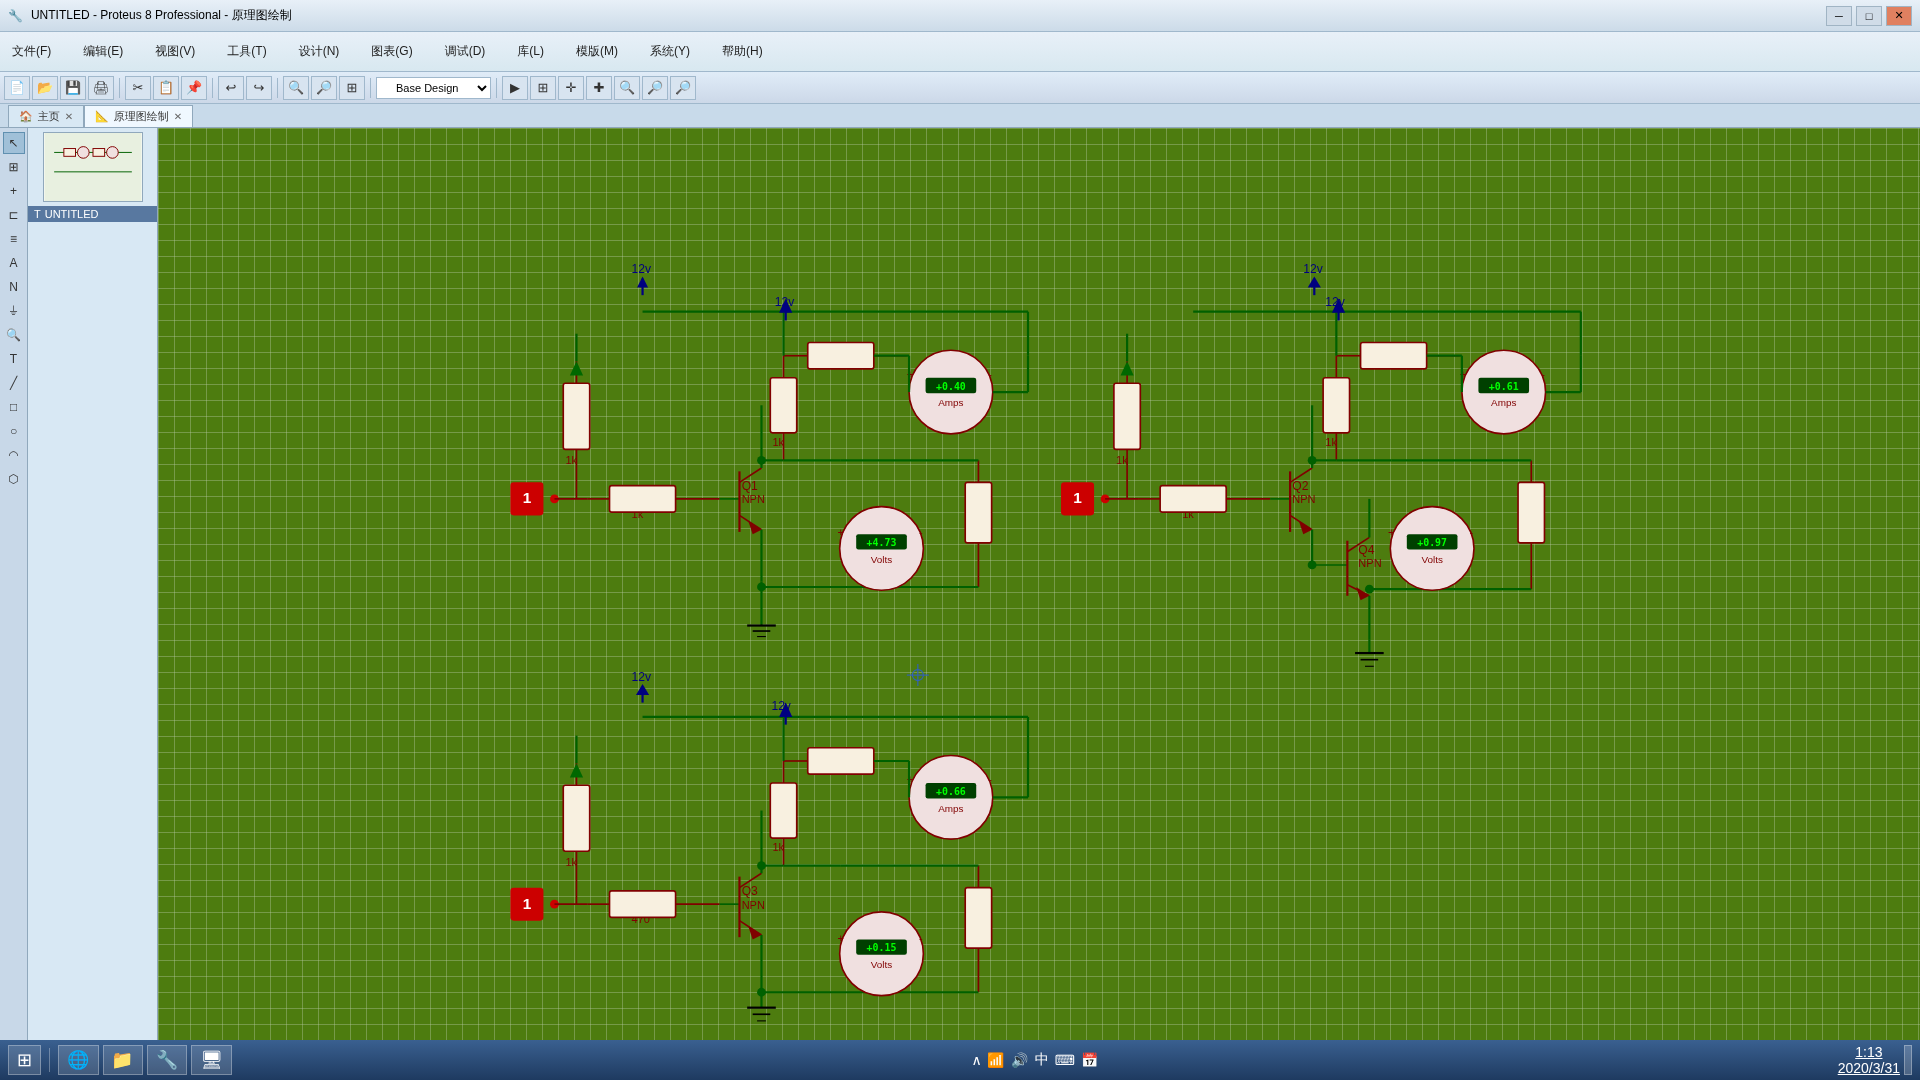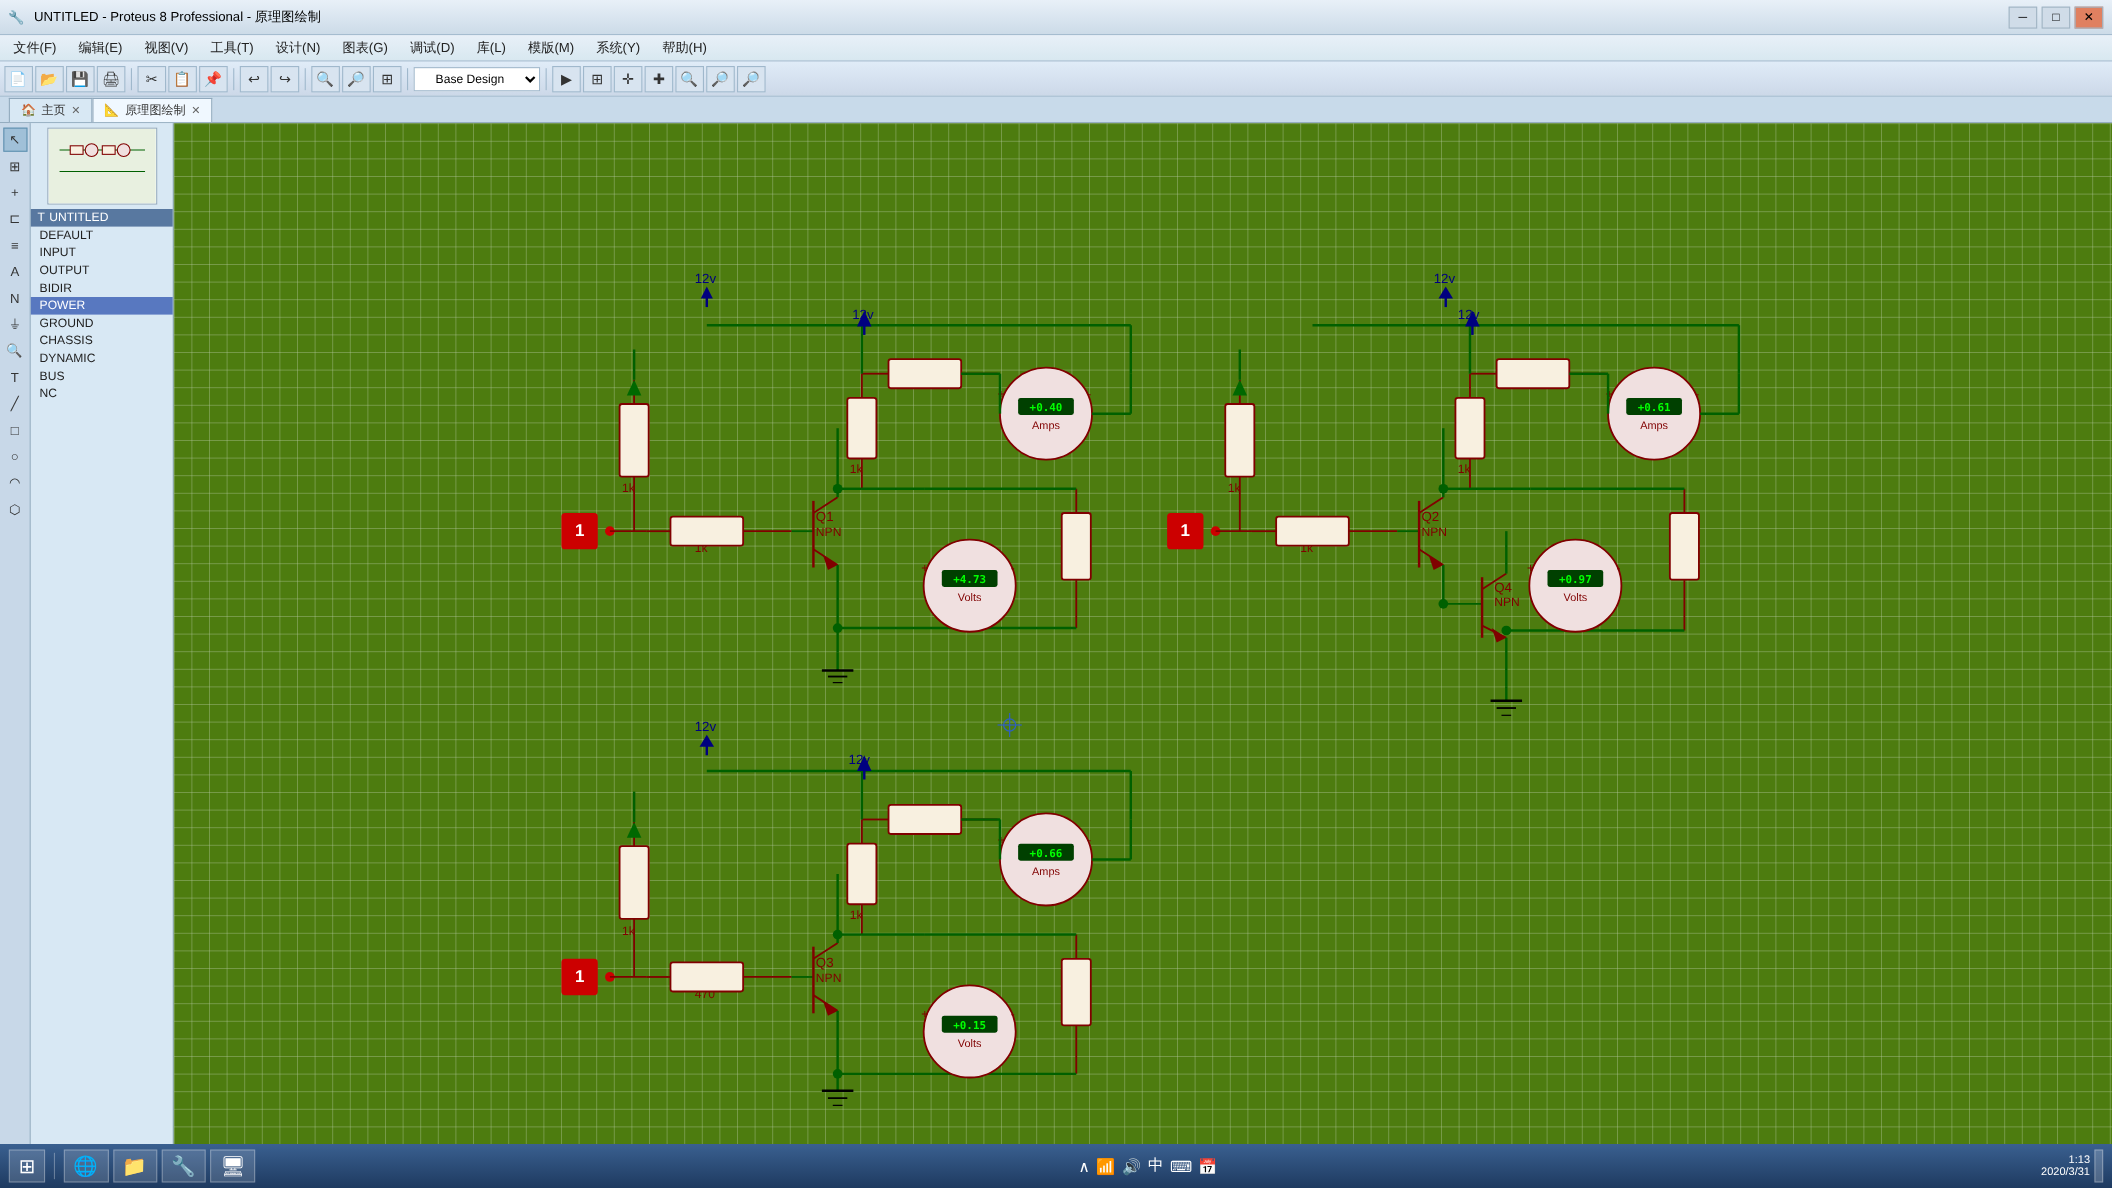--- a/index.html
+++ b/index.html
@@ -22,27 +22,27 @@
       background: #d0dce8;
       border: 1px solid #a0b4c4;
       cursor: pointer;
       display: flex; align-items: center; justify-content: center;
       font-size: 11px;
     }
     .title-btn.close { background: #e08060; }
 
     
     #menubar {
-      height: 24px;
+      height: 40px;
       background: linear-gradient(to bottom, #e8f0f8, #d8e8f0);
       display: flex;
       align-items: center;
       border-bottom: 1px solid #a0b8cc;
       padding: 0 4px;
-      gap: 4px;
+      gap: 16px;
     }
     .menu-item {
       padding: 2px 8px;
       font-size: 12px;
       color: #222;
       cursor: pointer;
       white-space: nowrap;
     }
 
     
@@ -217,21 +217,21 @@
       height: 30px;
       padding: 0 8px;
       background: rgba(255,255,255,0.15);
       border: 1px solid rgba(255,255,255,0.3);
       cursor: pointer;
       display: flex; align-items: center; justify-content: center;
       color: white;
       font-size: 18px;
     }
     .taskbar-sep { width: 1px; height: 24px; background: rgba(255,255,255,0.3); margin: 0 4px; }
-    .taskbar-time { color: white; font-size: 10px; text-align: right; margin-left: auto; }
+    .taskbar-time { color: white; font-size: 14px; text-align: center; margin-left: auto; text-decoration: underline; }
     .taskbar-icons { display: flex; align-items: center; gap: 6px; color: white; font-size: 14px; }
   </style>
 </head>
 <body>
 
 <div id="titlebar">
   <div id="titlebar-left">
     <span>🔧</span>
     <span>UNTITLED - Proteus 8 Professional - 原理图绘制</span>
   </div>
@@ -332,32 +332,20 @@
         <rect x="20" y="16" width="12" height="8" stroke="#800000" stroke-width="1" fill="#f8f0e0"></rect>
         <rect x="50" y="16" width="12" height="8" stroke="#800000" stroke-width="1" fill="#f8f0e0"></rect>
       </svg>
     </div>
 
     <div id="terminal-header">
       <span>T</span>
       <span>UNTITLED</span>
     </div>
 
-    <div>
-      <div class="terminal-item">DEFAULT</div>
-      <div class="terminal-item">INPUT</div>
-      <div class="terminal-item">OUTPUT</div>
-      <div class="terminal-item">BIDIR</div>
-      <div class="terminal-item selected">POWER</div>
-      <div class="terminal-item">GROUND</div>
-      <div class="terminal-item">CHASSIS</div>
-      <div class="terminal-item">DYNAMIC</div>
-      <div class="terminal-item">BUS</div>
-      <div class="terminal-item">NC</div>
-    </div>
   </div>
 
   <div id="canvas-area">
     <div class="grid-bg"></div>
 
     <svg id="schematic-canvas" viewBox="0 0 1600 740" xmlns="http://www.w3.org/2000/svg">
 
       <text x="430" y="75" class="power-label">12v</text>
 
       <line x1="440" y1="80" x2="440" y2="95" stroke="#000080" stroke-width="2"></line>

